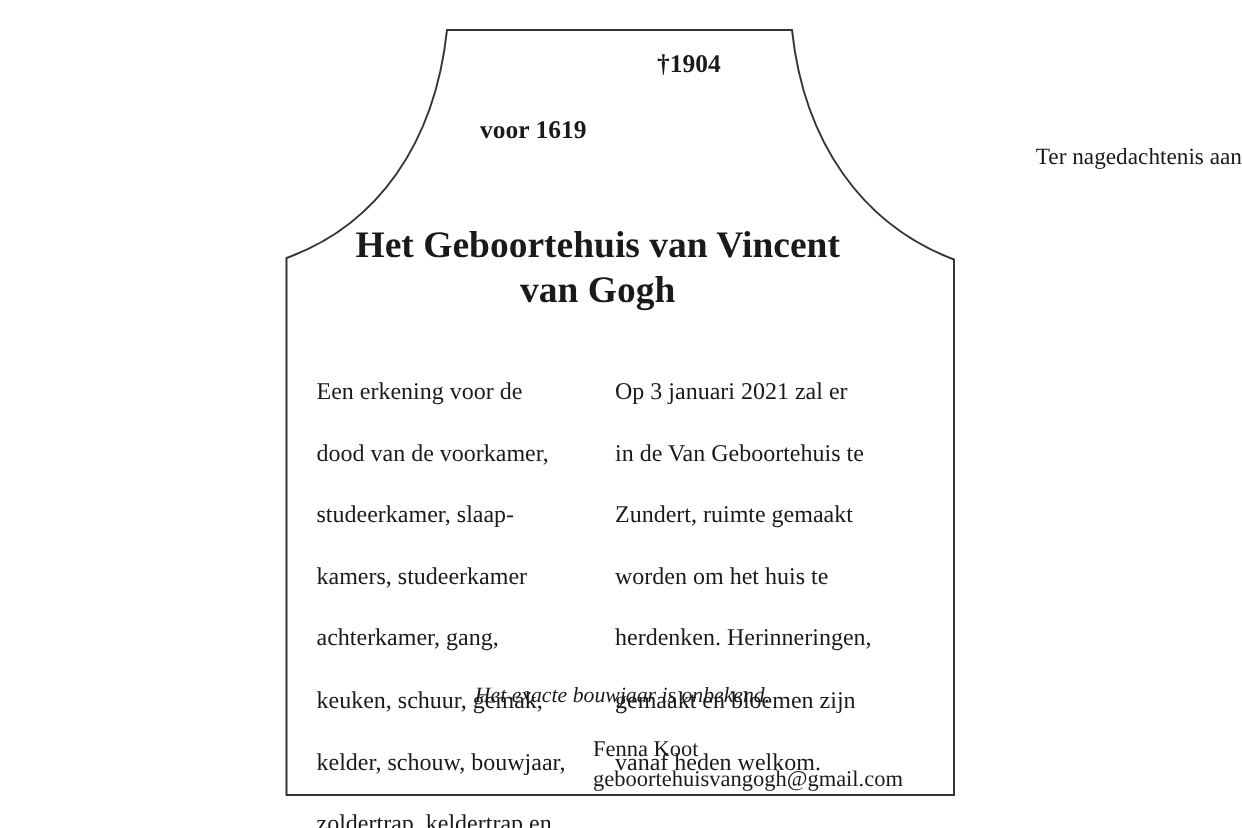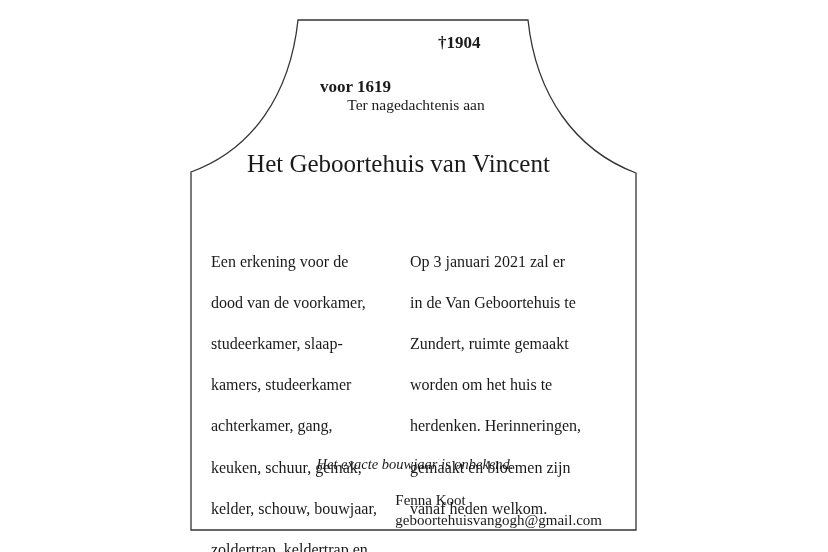--- a/index.html
+++ b/index.html
@@ -41,32 +41,32 @@
     .dates .death {
       position: absolute;
       left: 118px;
       top: 0;
     }
     .intro {
       position: absolute;
       top: 96px;
       left: 0;
       width: 828px;
-      text-align: center;
+      text-align: right;
       font-size: 15.5px;
       padding-left: 4px;
       box-sizing: border-box;
     }
     .title {
       position: absolute;
       top: 149px;
       left: 0;
       width: 785px;
       text-align: center;
-      font-weight: normal;
+      font-weight: bold;
       font-size: 25px;
       line-height: 30px;
       padding-left: 12px;
       box-sizing: border-box;
     }
     .col {
       position: absolute;
       top: 231px;
       font-size: 16px;
       line-height: 20.6px;
@@ -109,20 +109,21 @@
 
 <div class="dates">
   <span class="birth">voor 1619</span>
   <span class="death">†1904</span>
 </div>
 
 <div class="intro">Ter nagedachtenis aan</div>
 
 <div class="title">
   <div>Het Geboortehuis van Vincent</div>
+  <div>van Gogh</div>
 </div>
 
 <div class="col col-left">
   <div>Een erkening voor de</div>
   <div>dood van de voorkamer,</div>
   <div>studeerkamer, slaap-</div>
   <div>kamers, studeerkamer</div>
   <div>achterkamer, gang,</div>
   <div>keuken, schuur, gemak,</div>
   <div>kelder, schouw, bouwjaar,</div>

